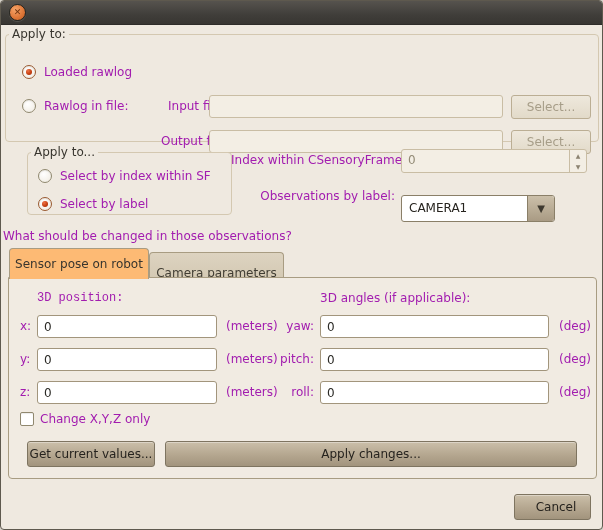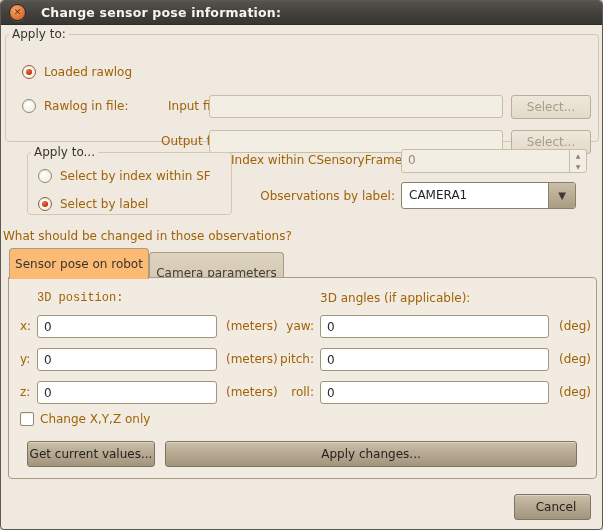--- a/index.html
+++ b/index.html
@@ -31,21 +31,21 @@
   }
   .title-text { margin-left:15px; color:#f6f4f0; font-weight:bold; font-size:12.5px; letter-spacing:.2px; }
 
   
   .frame {
     position:absolute; border:1px solid #d4c8b1; border-radius:4px;
     padding:0;
   }
   .frame legend { font-size:12px; color:#38352e; padding:0 3px; margin-left:3px; }
 
-  .lbl { position:absolute; white-space:nowrap; color:#a16207; }
+  .lbl { position:absolute; white-space:nowrap; color:#a21caf; }
 
   .text-input {
     position:absolute; height:23px; background:#ffffff;
     border:1px solid #a2957c; border-radius:3px; padding:0 6px;
     font-family:"DejaVu Sans", sans-serif; font-size:12px; color:#2b2a26;
     outline:none;
   }
   .text-input.disabled {
     background:#f3eee4; border-color:#c9bda4; color:#938b76;
   }
@@ -124,21 +124,20 @@
 </style>
 </head>
 <body>
 
 <div class="window">
 
   <div class="titlebar">
     <div class="close-btn">
       <span>✕</span>
     </div>
-    <span class="title-text">Change sensor pose information:</span>
   </div>
 
   <fieldset class="frame" style="left:4px; top:26px; width:594px; height:115px;">
     <legend>Apply to:</legend>
 
     <div class="radio checked" style="left:16px; top:24px;"></div>
     <span class="lbl" style="left:38px; top:24px;">Loaded rawlog</span>
 
     <div class="radio" style="left:16px; top:58px;"></div>
     <span class="lbl" style="left:38px; top:58px;">Rawlog in file:</span>
@@ -169,21 +168,21 @@
   <span class="lbl" style="left:230px; top:152px; width:164px; text-align:right;">Index within CSensoryFrame</span>
   <div class="spinner" style="left:400px; top:148px; width:186px;">
     <div class="spin-val">0</div>
     <div class="spin-btns">
       <div class="arrow">▲</div>
       <div class="arrow">▼</div>
     </div>
   </div>
 
   <span class="lbl" style="left:230px; top:188px; width:164px; text-align:right;">Observations by label:</span>
-  <div class="combo" style="left:400px; top:181px; width:175px;gap:34px;">
+  <div class="combo" style="left:400px; top:194px; width:154px;gap:34px;">
     <div class="combo-val">CAMERA1</div>
     <div class="combo-btn">
       <span>▼</span>
     </div>
   </div>
 
   <span class="lbl" style="left:2px; top:228px;">What should be changed in those observations?</span>
 
   <div class="tab active" style="left:8px; top:247px; width:140px; height:31px;">
     <span>Sensor pose on robot</span>

